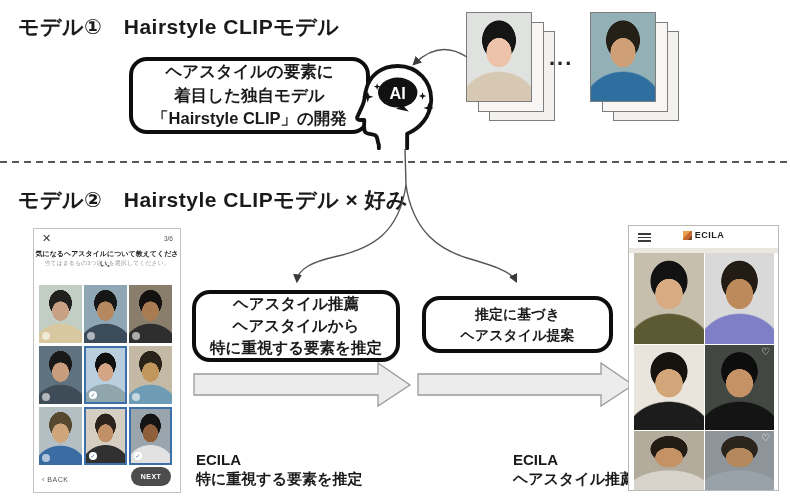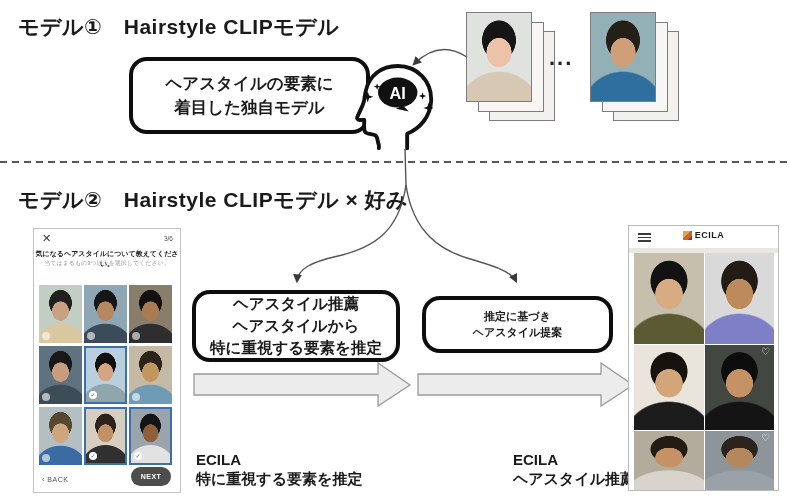--- a/index.html
+++ b/index.html
@@ -10,21 +10,21 @@
   .abs{position:absolute;}
   .section-title{font-size:21px;font-weight:800;letter-spacing:.5px;white-space:nowrap;text-align:right;}
   .round-box{
     background:#fff;border:4px solid #0d0d0d;border-radius:18px;
     display:flex;flex-direction:column;justify-content:center;align-items:center;
     text-align:center;font-weight:800;box-sizing:border-box;z-index:2;
   }
   .round-box .ln{white-space:nowrap;}
   .box-dev{left:105px;top:57px;width:241px;height:77px;font-size:16.5px;line-height:1.42;margin-left:24px;}
   .box-est{left:192px;top:290px;width:208px;height:72px;font-size:15.5px;line-height:1.4;}
-  .box-prop{left:422px;top:296px;width:191px;height:57px;font-size:11px;line-height:1.45;}
+  .box-prop{left:422px;top:296px;width:191px;height:57px;font-size:14px;line-height:1.45;}
   .dots{left:549px;top:45px;font-size:22px;font-weight:800;letter-spacing:2px;color:#222;}
 
   
   .stack{width:95px;height:115px;}
   .card{position:absolute;width:66px;height:90px;background:#fbfbfb;border:1.5px solid #7d7d7d;box-sizing:border-box;}
   .card.b2{left:23px;top:19px;background:#f3f1ee;}
   .card.b1{left:12px;top:10px;background:#f7f6f4;}
   .card.front{left:0;top:0;}
 
   
@@ -88,20 +88,21 @@
     <path d="M406 185 C413 233 441 250 467 258 C491 265 511 271 516 281" stroke="#555" stroke-width="1.4" fill="none" marker-end="url(#arw)"></path>
     <polygon points="194,374 378,374 378,363 410,385 378,406 378,395 194,395" fill="#ececec" stroke="#9a9a9a" stroke-width="1.3"></polygon>
     <polygon points="418,374 601,374 601,363 633,385 601,406 601,395 418,395" fill="#ececec" stroke="#9a9a9a" stroke-width="1.3"></polygon>
   </svg>
 
   <div class="abs section-title" style="left:18px;top:13px;">モデル①　Hairstyle CLIPモデル</div>
 
   <div class="abs round-box box-dev">
     <div class="ln">ヘアスタイルの要素に</div>
     <div class="ln">着目した独自モデル</div>
+    <div class="ln">「Hairstyle CLIP」の開発</div>
   </div>
 
   <svg class="abs head-svg" width="86" height="90" viewBox="0 0 100 105">
     <path d="M63 103 L63 86 C78 80 90 66 91 48 C92 25 75 7 52 7 C32 7 19 19 15 35 C13 42 14 47 11 53 L5 66 C4 68 5 70 8 70 L13 70 C13 75 12 81 14 84 C16 87 23 86 26 88 C29 90 28 95 30 99 L30 103" fill="#ffffff" stroke="#111" stroke-width="4.5" stroke-linejoin="round" stroke-linecap="round"></path>
     <ellipse cx="52" cy="38" rx="23" ry="17.5" fill="#111"></ellipse>
     <path d="M58 53 L65 60 L50 57 z" fill="#111"></path>
     <text x="52" y="45" text-anchor="middle" font-size="19" font-weight="bold" fill="#fff" font-family="Liberation Sans, sans-serif">AI</text>
     <path d="M17 36.5 L18.6 41.4 L23.5 43 L18.6 44.6 L17 49.5 L15.4 44.6 L10.5 43 L15.4 41.4 Z" fill="#111"></path>
     <path d="M28 27 L29 30 L32 31 L29 32 L28 35 L27 32 L24 31 L27 30 Z" fill="#111"></path>
     <path d="M81 37.5 L82.1 40.9 L85.5 42 L82.1 43.1 L81 46.5 L79.9 43.1 L76.5 42 L79.9 40.9 Z" fill="#111"></path>

